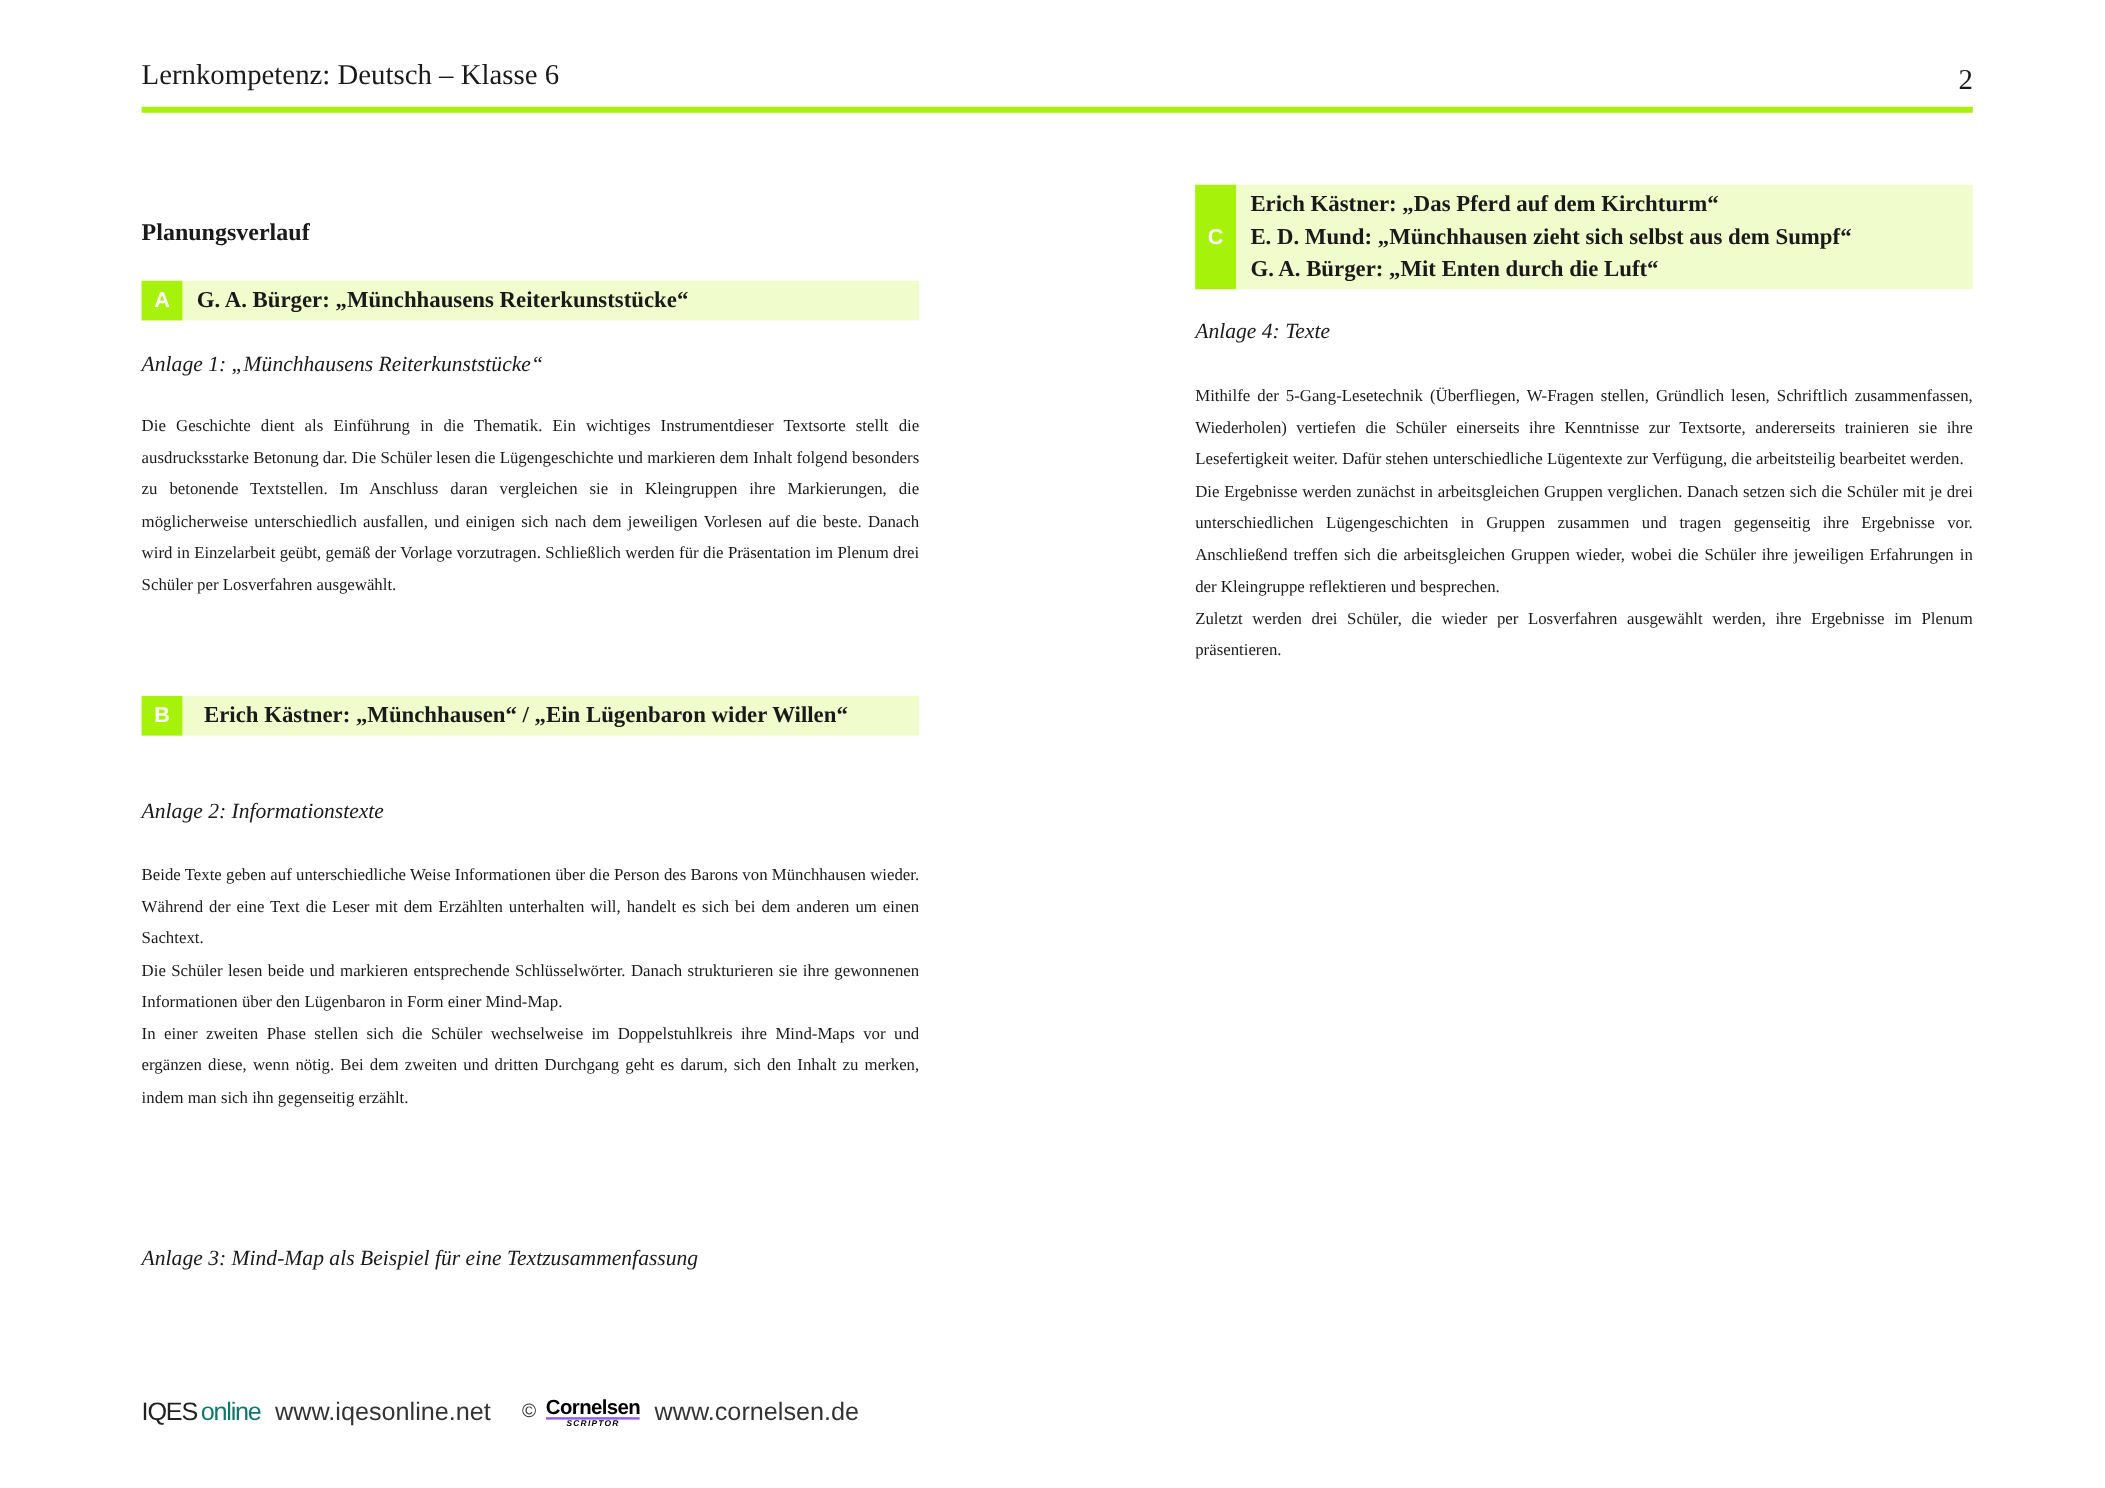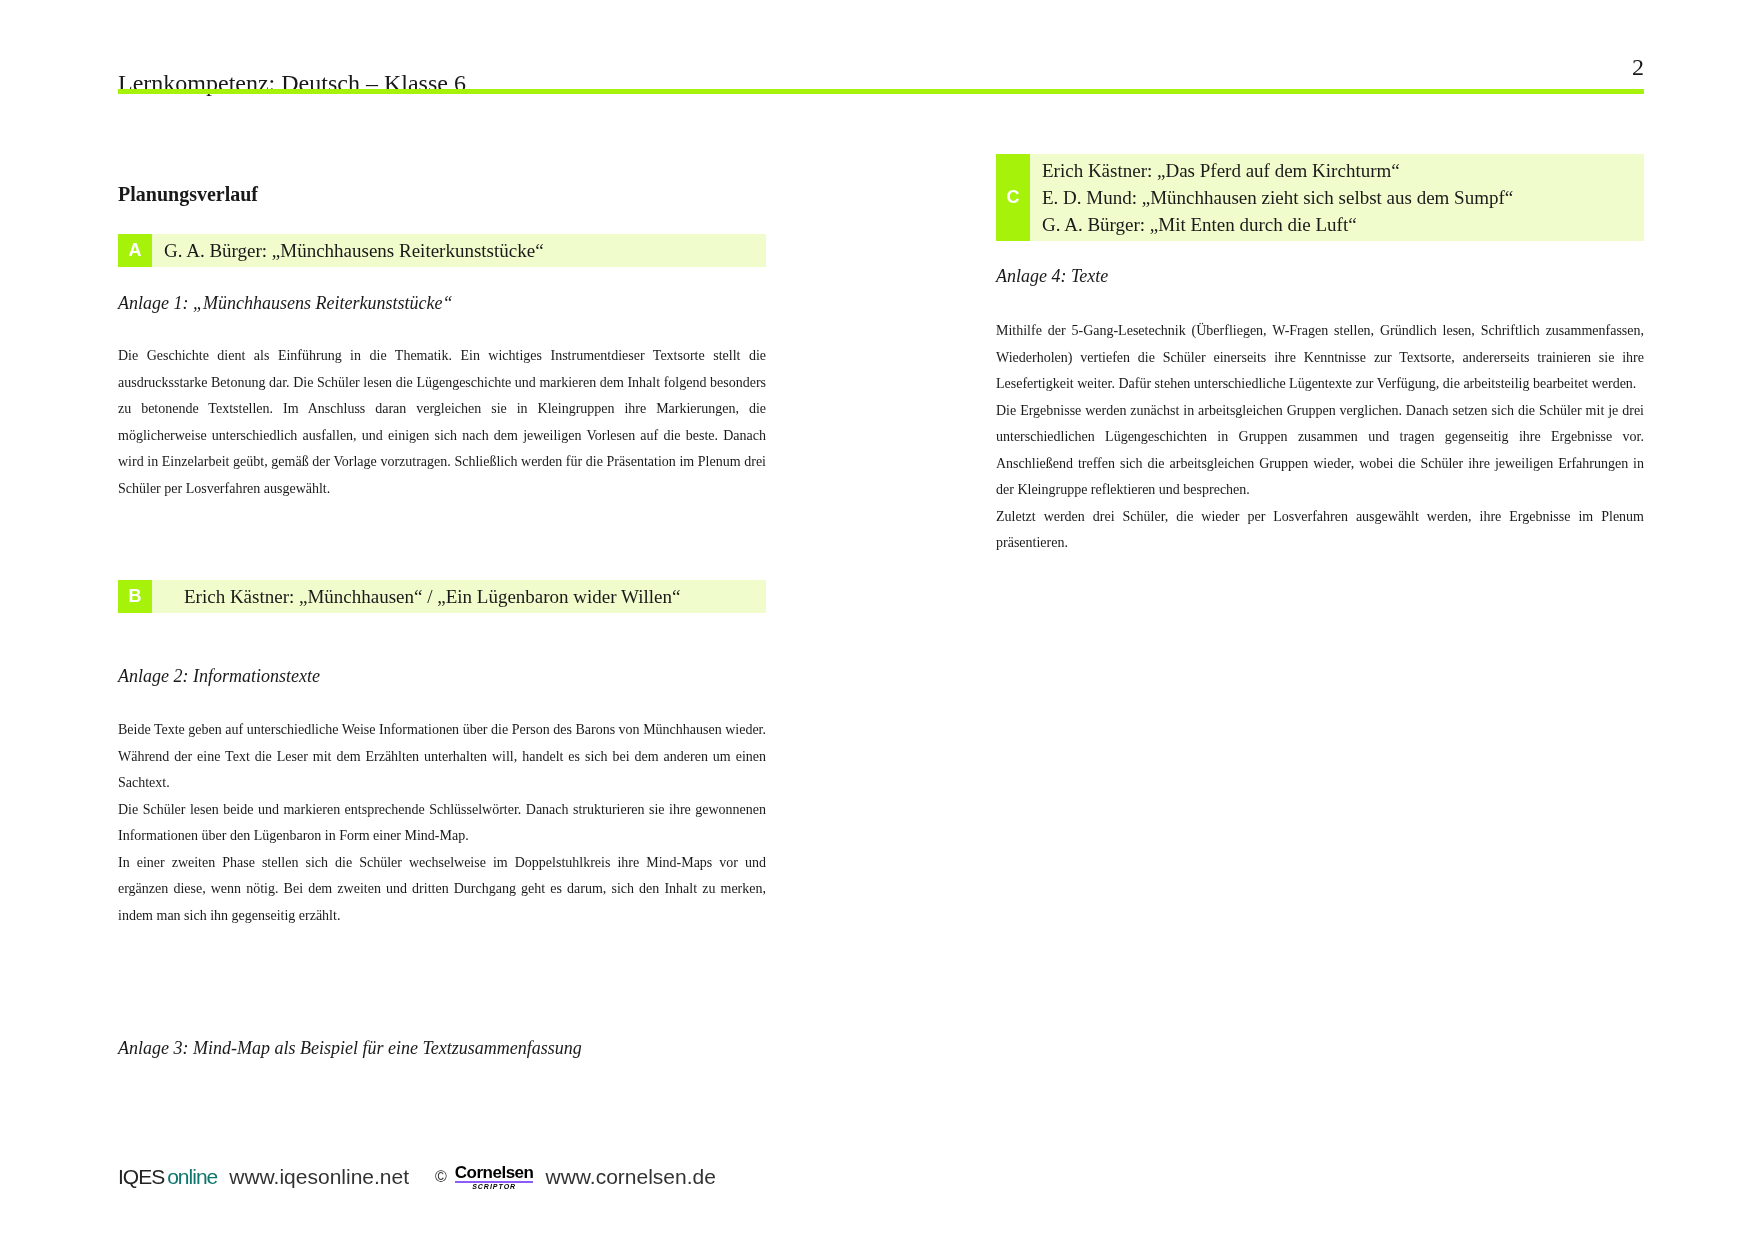--- a/index.html
+++ b/index.html
@@ -1,33 +1,33 @@
 <!DOCTYPE html>
 <html><head>
 <meta charset="utf-8">
 <style>
   html, body { margin:0; padding:0; background:#ffffff; }
   body { width:1754px; height:1240px; position:relative; overflow:hidden;
          font-family:"DejaVu Serif", "Liberation Serif", serif; color:#1a1a1a; }
   .serif { font-family:"Liberation Serif", "DejaVu Serif", serif; }
-  .header-title { position:absolute; left:118px; top:70px; font-size:24px; }
+  .header-title { position:absolute; left:118px; top:50px; font-size:24px; }
   .page-number { position:absolute; right:110px; top:54px; font-size:24px; }
   .header-rule { position:absolute; left:118px; top:89px; width:1526px; height:5px; background:#a6f20a; }
 
   .col { position:absolute; top:0; width:648px; }
   .col-left { left:118px; }
   .col-right { left:996px; }
 
   .section-title { position:absolute; top:183px; font-size:20px; font-weight:bold; }
 
   .banner { position:absolute; width:648px; background:#f0fccc; display:flex; }
   .banner .letter { width:34px; background:#a6f20a; color:#ffffff;
                     font-family:"Liberation Sans", sans-serif; font-weight:bold; font-size:18px;
                     display:flex; align-items:center; justify-content:center; flex:0 0 34px; }
-  .banner .titles { padding-left:12px; font-weight:normal; font-size:19px; display:flex; flex-direction:column; justify-content:center; }
+  .banner .titles { padding-left:12px; font-weight:bold; font-size:19px; display:flex; flex-direction:column; justify-content:center; }
   .banner .titles div { line-height:27px; }
 
   .anlage { position:absolute; font-style:italic; font-size:18px; }
   .para { position:absolute; width:648px; font-size:14px; line-height:26.5px; text-align:justify; hyphens:manual; }
   .para p { margin:0; }
 
   .footer { position:absolute; left:118px; top:1164px; display:flex; align-items:center;
             font-family:"Liberation Sans", sans-serif; color:#333; }
   .iqes-logo { font-size:21px; letter-spacing:-1px; color:#222; }
   .iqes-logo .light { color:#0f766e; font-weight:normal; margin-left:3px; }
@@ -57,21 +57,21 @@
   </div>
 
   <div class="anlage serif" style="top:293px;">Anlage 1: „Münchhausens Reiterkunststücke“</div>
 
   <div class="para serif" style="top:343px;">
     <p>Die Geschichte dient als Einführung in die Thematik. Ein wichtiges Instru­mentdieser Textsorte stellt die ausdrucksstarke Betonung dar. Die Schüler lesen die Lügengeschichte und markieren dem Inhalt folgend besonders zu betonende Textstellen. Im Anschluss daran vergleichen sie in Kleingruppen ihre Markierungen, die möglicherweise unterschiedlich ausfallen, und eini­gen sich nach dem jeweiligen Vorlesen auf die beste. Danach wird in Ein­zelarbeit geübt, gemäß der Vorlage vorzutragen. Schließlich werden für die Präsentation im Plenum drei Schüler per Losverfahren ausgewählt.</p>
   </div>
 
   <div class="banner serif" style="top:580px;height:33px;">
     <div class="letter">B</div>
-    <div class="titles" style="padding-left:32px;">
+    <div class="titles" style="padding-left:18px;">
       <div>Erich Kästner: „Münchhausen“ / „Ein Lügenbaron wider Willen“</div>
     </div>
   </div>
 
   <div class="anlage serif" style="top:666px;">Anlage 2: Informationstexte</div>
 
   <div class="para serif" style="top:717px;">
     <p>Beide Texte geben auf unterschiedliche Weise Informationen über die Person des Barons von Münchhausen wieder. Während der eine Text die Leser mit dem Erzählten unterhalten will, handelt es sich bei dem anderen um einen Sachtext.</p>
     <p>Die Schüler lesen beide und markieren entsprechende Schlüsselwörter. Danach strukturieren sie ihre gewonnenen Informationen über den Lügen­baron in Form einer Mind-Map.</p>
     <p>In einer zweiten Phase stellen sich die Schüler wechselweise im Doppel­stuhlkreis ihre Mind-Maps vor und ergänzen diese, wenn nötig. Bei dem zweiten und dritten Durchgang geht es darum, sich den Inhalt zu merken, indem man sich ihn gegenseitig erzählt.</p>

